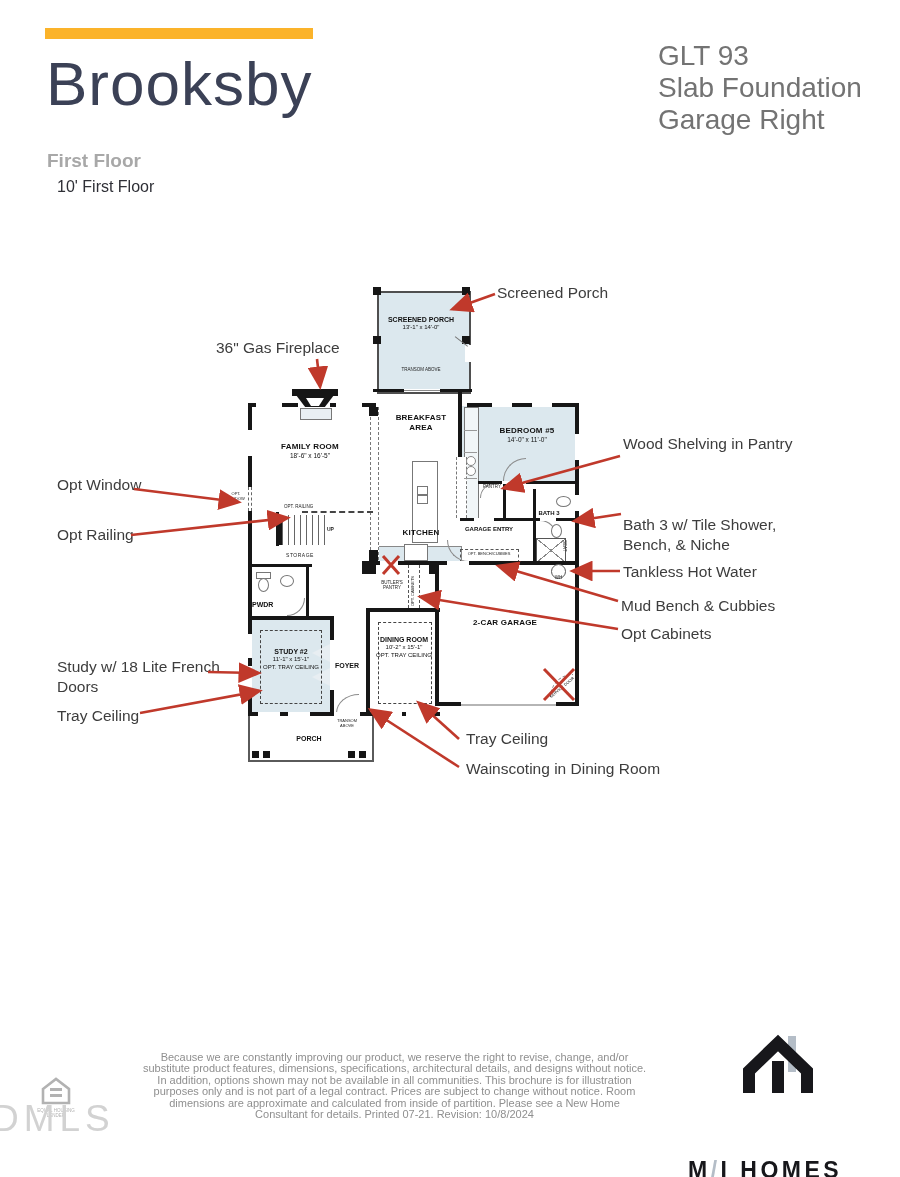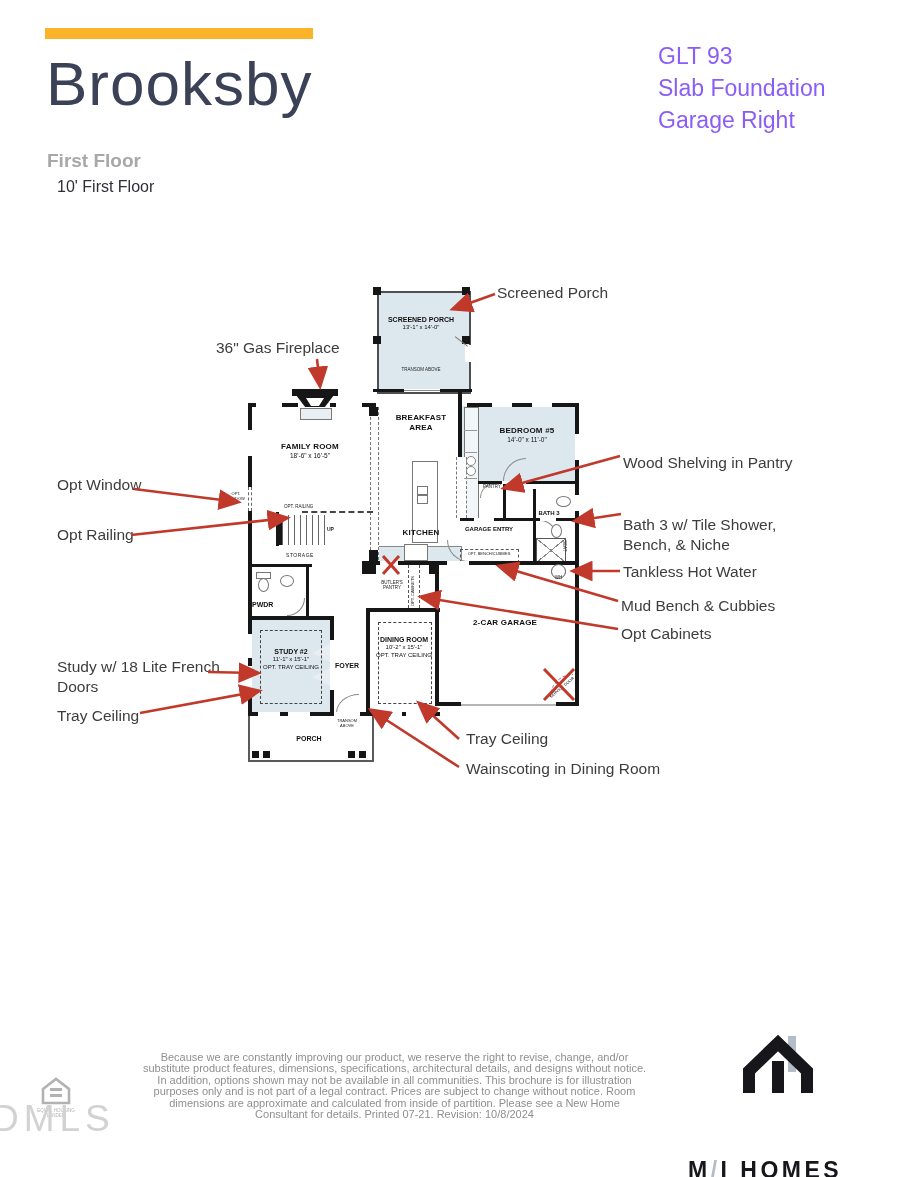--- a/index.html
+++ b/index.html
@@ -17,21 +17,21 @@
   .rlabel{position:absolute;text-align:center;color:#101010;z-index:5;}
   .rname{font-weight:bold;font-size:8px;line-height:1.2;letter-spacing:.2px;}
   .rname7{font-weight:bold;font-size:7px;line-height:1.2;}
   .rname6{font-weight:bold;font-size:6px;line-height:1.2;}
   .rdims{font-size:6.5px;line-height:1.25;}
   .rnote{font-size:6px;line-height:1.2;}
   .tiny{position:absolute;font-size:5px;color:#222;z-index:5;line-height:1.2;}
   .tiny2{position:absolute;font-size:4.5px;color:#222;z-index:5;line-height:1.15;}
   .ann{position:absolute;font-size:15.5px;color:#3d3d3d;line-height:1.32;z-index:8;}
   .arc{position:absolute;border:1px solid #8a8a8a;z-index:2;background:#fff;}
-  .spec{font-size:23px;color:#8b5cf6;line-height:32px;}
+  .spec{font-size:28px;color:#737373;line-height:32px;}
   .head-title{position:absolute;left:46px;top:48px;font-size:62px;color:#3b4156;
               letter-spacing:1px;font-weight:500;z-index:5;}
   .floor1{position:absolute;left:47px;top:150px;font-size:19px;font-weight:bold;color:#a8a8a8;z-index:5;}
   .floor2{position:absolute;left:57px;top:178px;font-size:16px;color:#2e2f36;z-index:5;}
   .disclaimer{position:absolute;left:130px;top:1052px;width:505px;text-align:center;
               font-size:11px;line-height:11.4px;color:#8f8f8f;z-index:5;margin-left:12px;}
   .dmls{position:absolute;left:-8px;top:1098px;font-size:37px;color:#d2d2d2;
         letter-spacing:5px;font-weight:300;z-index:5;}
   .brand{position:absolute;left:688px;top:1157px;font-size:23px;letter-spacing:3.5px;
          color:#17171b;font-weight:600;z-index:5;white-space:nowrap;}
@@ -279,21 +279,21 @@
       <line x1="399" y1="556" x2="383" y2="574"></line>
       <line x1="544" y1="669" x2="574" y2="700"></line>
       <line x1="574" y1="669" x2="544" y2="700"></line>
     </g>
   </svg>
 
   <div class="ann" style="left:497px;top:283px;">Screened Porch</div>
   <div class="ann" style="left:216px;top:338px;">36" Gas Fireplace</div>
   <div class="ann" style="left:57px;top:475px;">Opt Window</div>
   <div class="ann" style="left:57px;top:525px;">Opt Railing</div>
-  <div class="ann" style="left:623px;top:453px;">Wood Shelving in Pantry</div>
+  <div class="ann" style="left:623px;top:434px;">Wood Shelving in Pantry</div>
   <div class="ann" style="left:623px;top:515px;width:200px;">Bath 3 w/ Tile Shower, Bench, &amp; Niche</div>
   <div class="ann" style="left:623px;top:562px;">Tankless Hot Water</div>
   <div class="ann" style="left:621px;top:596px;">Mud Bench &amp; Cubbies</div>
   <div class="ann" style="left:621px;top:624px;">Opt Cabinets</div>
   <div class="ann" style="left:57px;top:657px;width:165px;">Study w/ 18 Lite French Doors</div>
   <div class="ann" style="left:57px;top:706px;">Tray Ceiling</div>
   <div class="ann" style="left:466px;top:729px;">Tray Ceiling</div>
   <div class="ann" style="left:466px;top:759px;">Wainscoting in Dining Room</div>
 
   <div class="disclaimer">Because we are constantly improving our product, we reserve the right to revise, change, and/or substitute product features, dimensions, specifications, architectural details, and designs without notice. In addition, options shown may not be available in all communities. This brochure is for illustration purposes only and is not part of a legal contract. Prices are subject to change without notice. Room dimensions are approximate and calculated from inside of partition. Please see a New Home Consultant for details. Printed 07-21. Revision: 10/8/2024</div>

